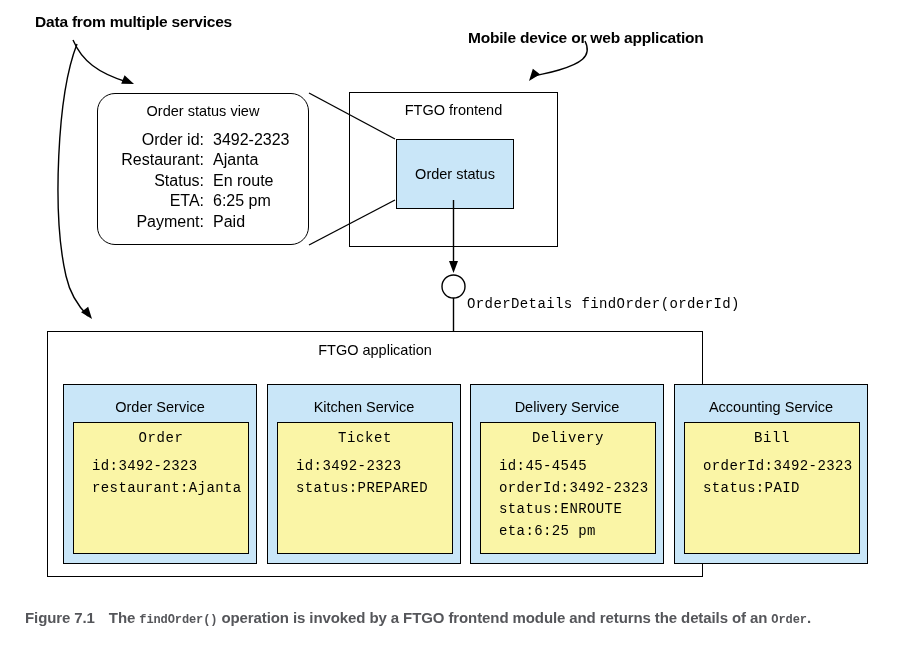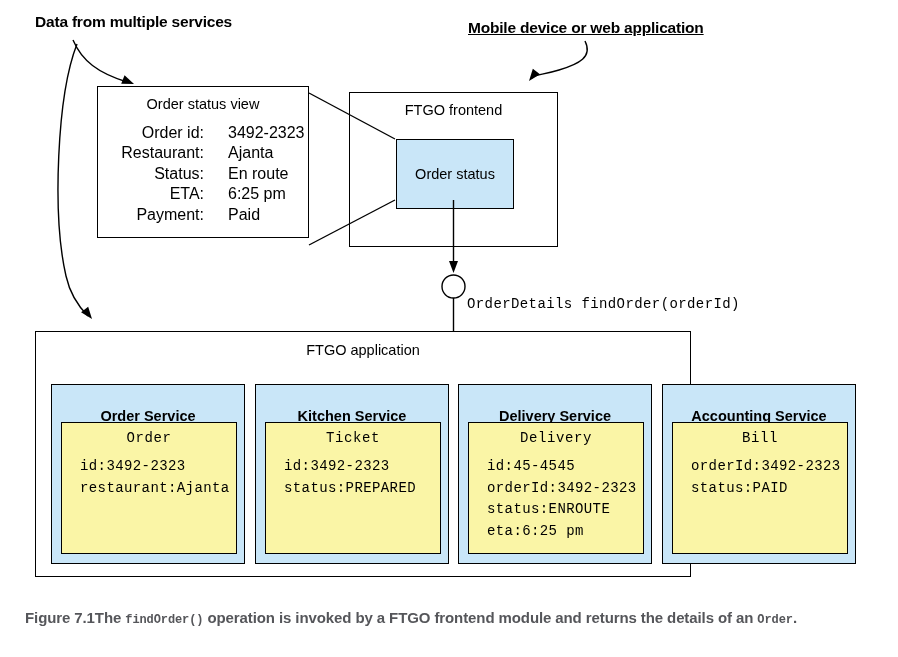--- a/index.html
+++ b/index.html
@@ -6,66 +6,66 @@
   .canvas{
     position:relative;width:898px;height:657px;background:#fff;overflow:hidden;
     font-family:"Liberation Sans",sans-serif;color:#000;
   }
   .connectors{position:absolute;left:0;top:0;pointer-events:none;z-index:5;}
   .annot{
     position:absolute;font-weight:bold;font-size:15.5px;letter-spacing:-0.2px;
     color:#000000;z-index:4;white-space:nowrap;
   }
   .annot-left{left:35px;top:13px;}
-  .annot-right{left:468px;top:19px;text-decoration:underline;}
+  .annot-right{left:468px;top:29px;}
 
   .box{position:absolute;background:#fff;border:1.4px solid #000;box-sizing:border-box;z-index:2;}
   .box-title{text-align:center;font-size:14.5px;padding-top:9px;}
 
   
-  .osv{left:97px;top:86px;width:212px;height:152px;}
+  .osv{left:97px;top:93px;width:212px;height:152px;border-radius:18px;}
   .fields{margin-top:11px;font-size:16px;}
   .frow{display:flex;line-height:20.4px;}
   .flabel{width:106px;text-align:right;}
-  .fvalue{margin-left:24px;}
+  .fvalue{margin-left:9px;}
 
   
   .frontend{left:349px;top:92px;width:209px;height:155px;}
   .component{
     position:absolute;left:46px;top:46px;width:118px;height:70px;box-sizing:border-box;
     background:var(--component-fill,#c9e6f8);border:1.4px solid #000;
     display:flex;align-items:center;justify-content:center;font-size:14.5px;
   }
 
   .mono{font-family:"Liberation Mono",monospace;}
   .oplabel{position:absolute;left:467px;top:296px;font-size:14px;letter-spacing:0.4px;z-index:4;white-space:nowrap;}
 
   
-  .app{left:35px;top:331px;width:656px;height:246px;}
+  .app{left:47px;top:331px;width:656px;height:246px;}
   .app-title{text-align:center;font-size:14.5px;padding-top:10px;}
   .service{
     position:absolute;top:52px;width:194px;height:180px;box-sizing:border-box;
     background:var(--component-fill,#c9e6f8);border:1.4px solid #000;
   }
   .s1{left:15px;}.s2{left:219px;}.s3{left:422px;}.s4{left:626px;}
-  .service-title{text-align:center;font-size:14.5px;padding-top:23px;font-weight:bold;}
+  .service-title{text-align:center;font-size:14.5px;padding-top:14px;}
   .entity{
     position:absolute;left:9px;top:37px;width:176px;height:132px;box-sizing:border-box;
     background:var(--entity-fill,#faf5a6);border:1.4px solid #000;
   }
   .entity-name{text-align:center;font-size:14px;letter-spacing:0.6px;padding-top:7px;}
   .attrs{margin-top:10px;padding-left:18px;font-size:14px;letter-spacing:0.4px;line-height:21.5px;white-space:nowrap;}
 
   
   .caption{
     position:absolute;left:25px;top:607px;width:800px;z-index:4;
     color:var(--caption-color,#55565a);font-weight:bold;font-size:15px;line-height:22px;
     letter-spacing:-0.1px;
   }
-  .cap-label{}
+  .cap-label{margin-right:14px;}
   .cap-code{font-family:"Liberation Mono",monospace;font-size:12px;font-weight:bold;}
 </style>
 </head>
 <body>
 
 <div class="canvas">
 
   <svg class="connectors" width="898" height="657" viewBox="0 0 898 657">
     <g stroke="#000" stroke-width="1.4" fill="none">
 

